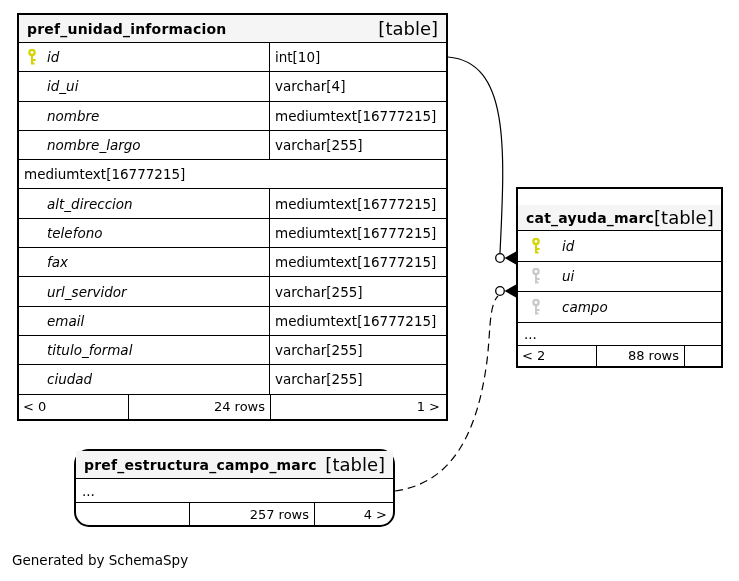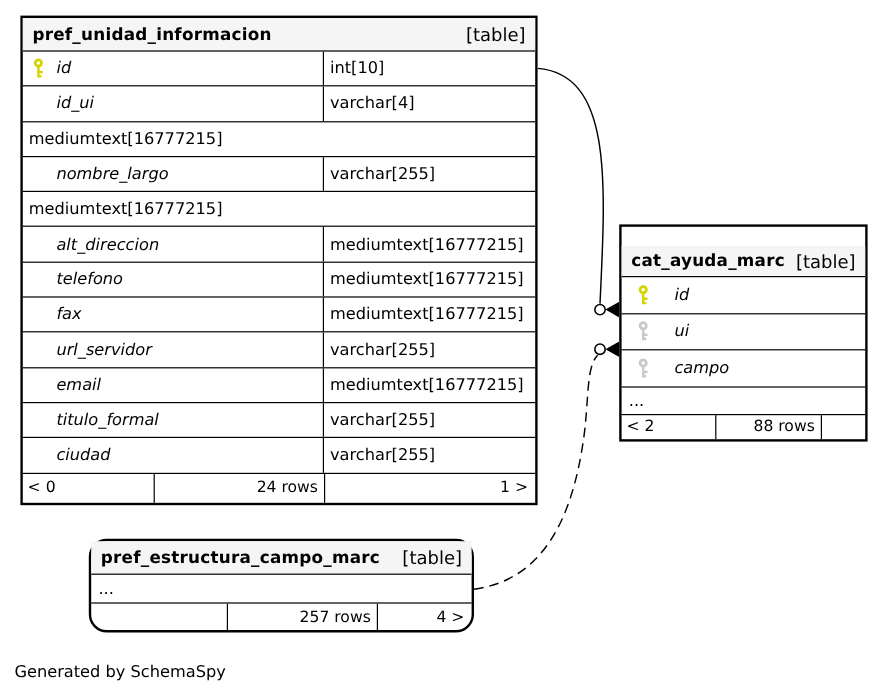--- a/index.html
+++ b/index.html
@@ -19,21 +19,21 @@
   .t3{left:74px;top:449px;width:321px;border-radius:15px;}
   .hdr{
     display:flex;justify-content:space-between;align-items:center;
     background:#f5f5f5;border-bottom:1px solid #000;
     padding:0 8px;box-sizing:border-box;
   }
   .t1 .hdr{height:28px;}
   .t2 .hdr{height:26px;margin-top:16px;}
   .t3 .hdr{height:28px;}
   .ttl{font-weight:bold;font-size:14px;letter-spacing:.2px;}
-  .badge{font-size:15px;font-weight:normal;}
+  .badge{font-size:18px;font-weight:normal;}
   .row{display:flex;align-items:center;border-bottom:1px solid #000;box-sizing:border-box;}
   .t1 .row{height:29.3px;}
   .t2 .row{height:30.5px;}
   .cname{position:relative;display:flex;align-items:center;height:100%;box-sizing:border-box;}
   .t1 .cname{width:251px;border-right:1px solid #000;padding-left:28px;}
   .t2 .cname{width:100%;padding-left:44px;}
   .ctype{flex:1;padding-left:5px;font-size:13.5px;}
   .ntext{font-size:13.5px;font-style:italic;}
   .kicon{position:absolute;top:50%;transform:translateY(-50%);line-height:0;}
   .t1 .kicon{left:8px;}
@@ -89,20 +89,23 @@
   </div>
 
   <div class="row">
     <div class="cname">
         <span class="ntext">id_ui</span>
       </div>
     <div class="ctype">varchar[4]</div>
   </div>
 
   <div class="row">
+    <div class="cname">
+        <span class="ntext">nombre</span>
+      </div>
     <div class="ctype">mediumtext[16777215]</div>
   </div>
 
   <div class="row">
     <div class="cname">
         <span class="ntext">nombre_largo</span>
       </div>
     <div class="ctype">varchar[255]</div>
   </div>
 

